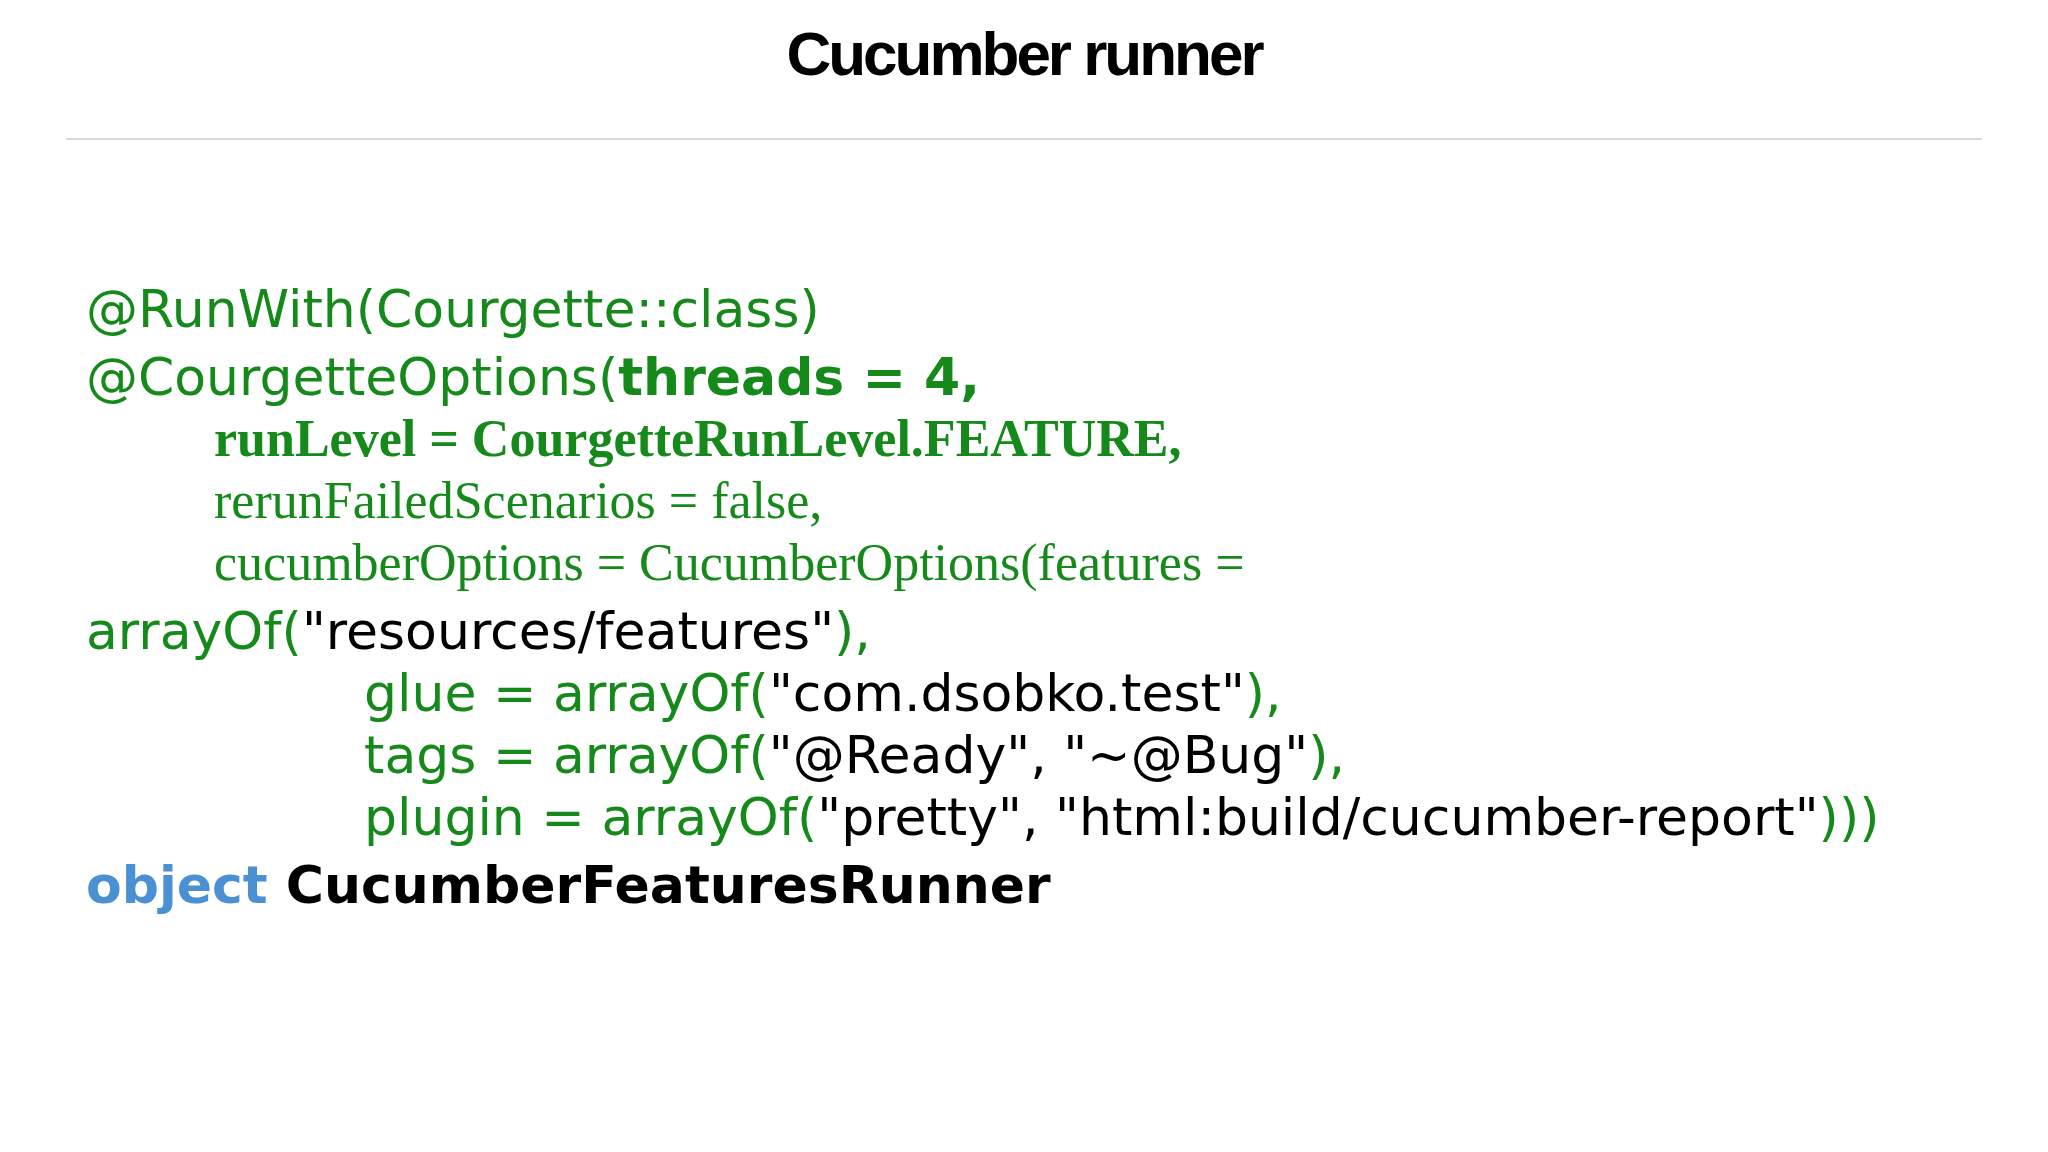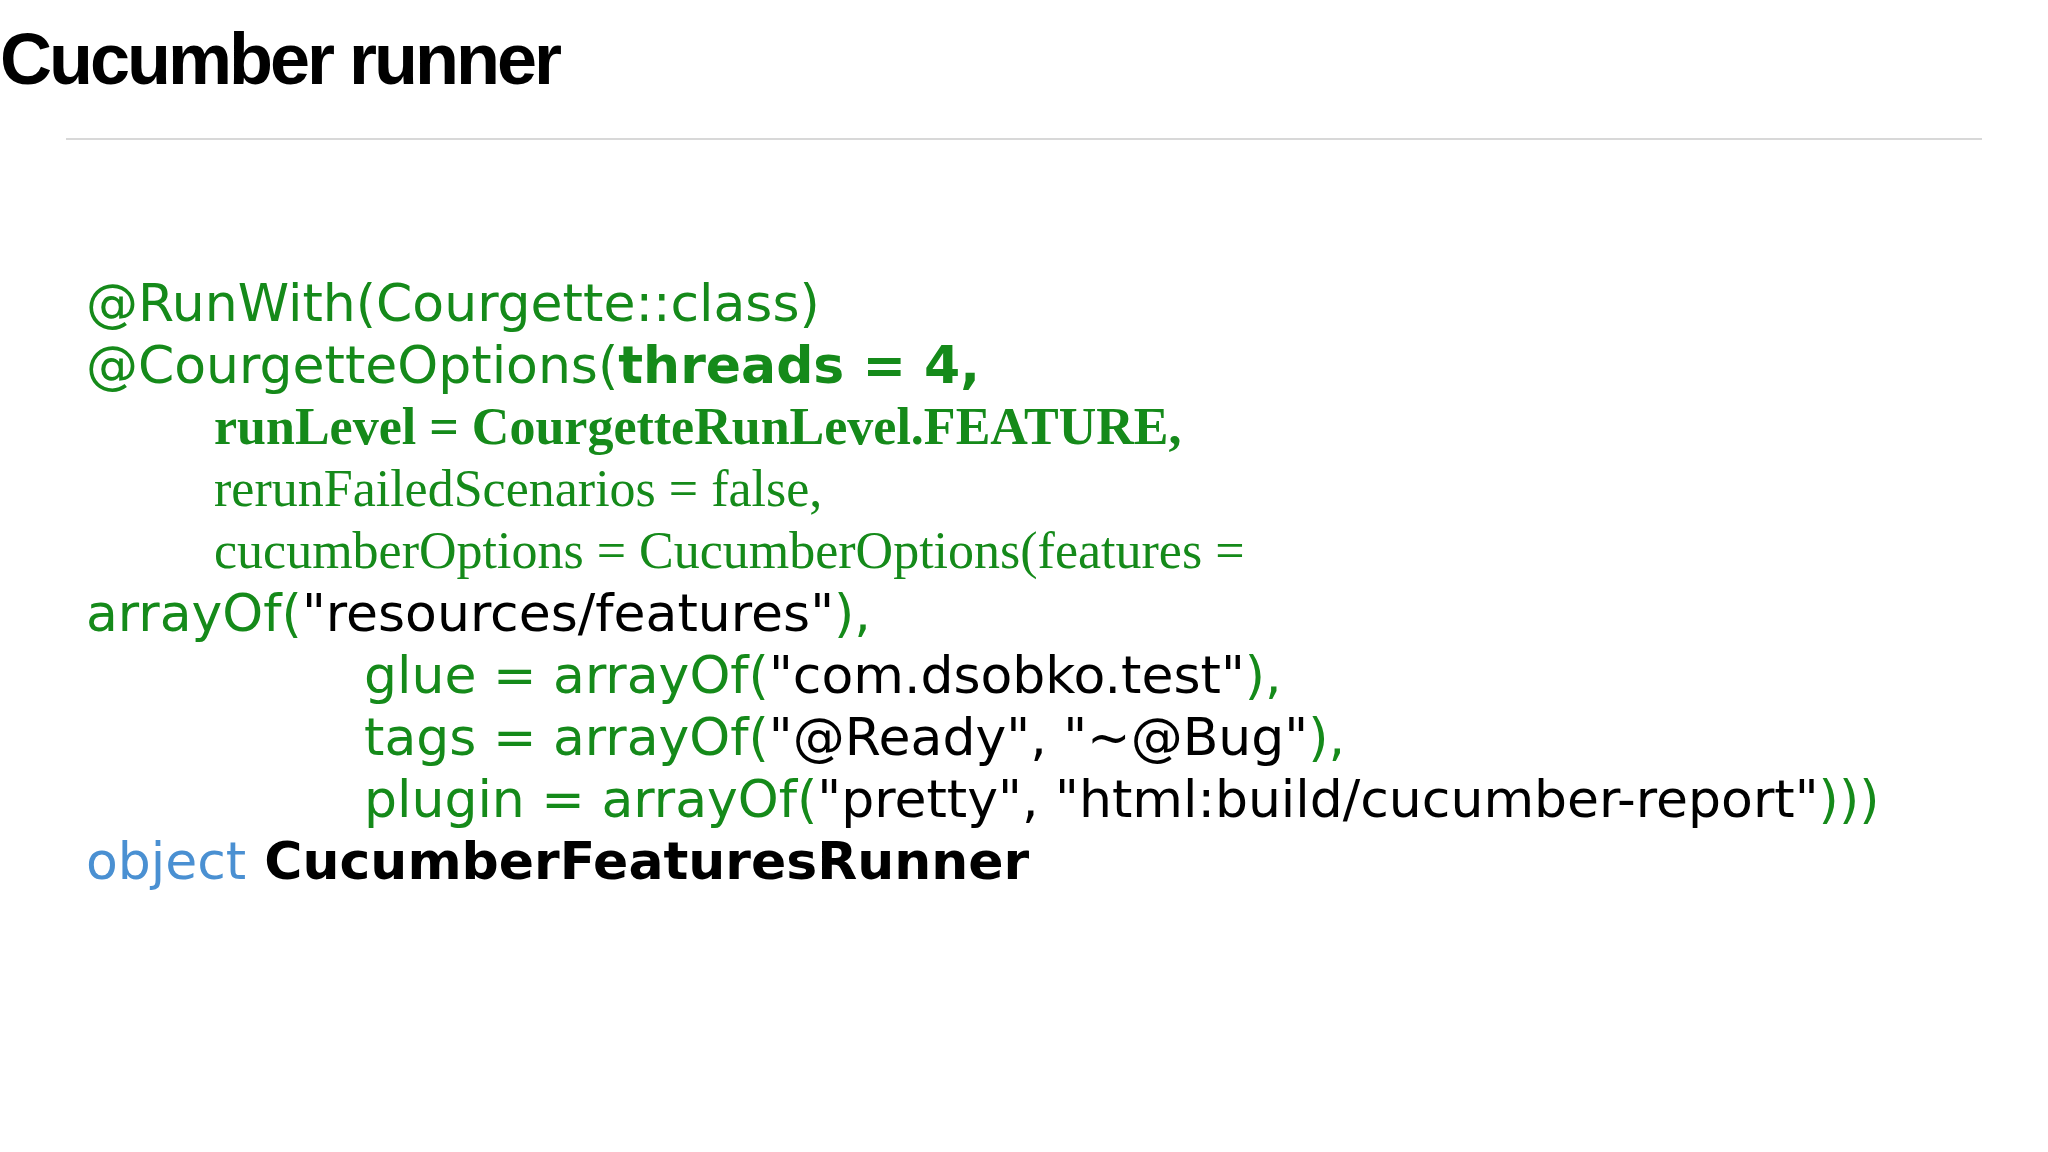--- a/index.html
+++ b/index.html
@@ -14,23 +14,24 @@
     background: #ffffff;
     overflow: hidden;
     font-family: "DejaVu Sans", sans-serif;
   }
   
   #title {
     position: absolute;
     top: 18px;
     left: 0;
     width: 100%;
+    text-align: center;
     font-family: "Liberation Sans", sans-serif;
     font-weight: bold;
-    font-size: 72px;
+    font-size: 62px;
     letter-spacing: -3px;
     color: var(--title-color, #000);
     white-space: nowrap;
   }
   #title-divider {
     position: absolute;
     top: 138px;
     left: 66px;
     right: 66px;
     height: 2px;
@@ -41,27 +42,27 @@
     position: absolute;
     top: 272px;
     left: 86px;
     right: 20px;
     font-family: "DejaVu Sans", sans-serif;
     font-size: 52px;
     line-height: 62px;
     white-space: pre;
   }
   .code-line { height: 62px; }
-  .indent-0 { padding-left: 0; }
+  .indent-0 { padding-left: 0; margin-top: 6px; }
   .indent-1 { padding-left: 128px; font-family: Liberation Serif, serif; }
   .indent-2 { padding-left: 278px; }
   .seg-green       { color: var(--green, #158a1a); font-weight: normal; }
   .seg-green-bold  { color: var(--green, #158a1a); font-weight: bold; text-align: right; }
   .seg-string      { color: var(--black, #000000); font-weight: normal; }
-  .seg-keyword     { color: var(--keyword-blue, #4a90d2); font-weight: normal; }
+  .seg-keyword     { color: var(--keyword-blue, #4a90d2); font-weight: bold; }
   .seg-plain       { color: var(--black, #000000); font-weight: bold; }
 </style>
 </head>
 <body>
 
 <div id="slide">
   <div id="title">Cucumber runner</div>
   <div id="title-divider"></div>
   <div id="code-block"><div class="code-line indent-0"><span class="seg-green">@RunWith(Courgette::class)</span></div><div class="code-line indent-0"><span class="seg-green">@CourgetteOptions(</span><span class="seg-green-bold">threads = 4,</span></div><div class="code-line indent-1"><span class="seg-green-bold">runLevel = CourgetteRunLevel.FEATURE,</span></div><div class="code-line indent-1"><span class="seg-green">rerunFailedScenarios = false,</span></div><div class="code-line indent-1"><span class="seg-green">cucumberOptions = CucumberOptions(features =</span></div><div class="code-line indent-0"><span class="seg-green">arrayOf(</span><span class="seg-string">"resources/features"</span><span class="seg-green">),</span></div><div class="code-line indent-2"><span class="seg-green">glue = arrayOf(</span><span class="seg-string">"com.dsobko.test"</span><span class="seg-green">),</span></div><div class="code-line indent-2"><span class="seg-green">tags = arrayOf(</span><span class="seg-string">"@Ready", "~@Bug"</span><span class="seg-green">),</span></div><div class="code-line indent-2"><span class="seg-green">plugin = arrayOf(</span><span class="seg-string">"pretty", "html:build/cucumber-report"</span><span class="seg-green">)))</span></div><div class="code-line indent-0"><span class="seg-keyword">object</span><span class="seg-plain"> CucumberFeaturesRunner</span></div></div>
 </div>

